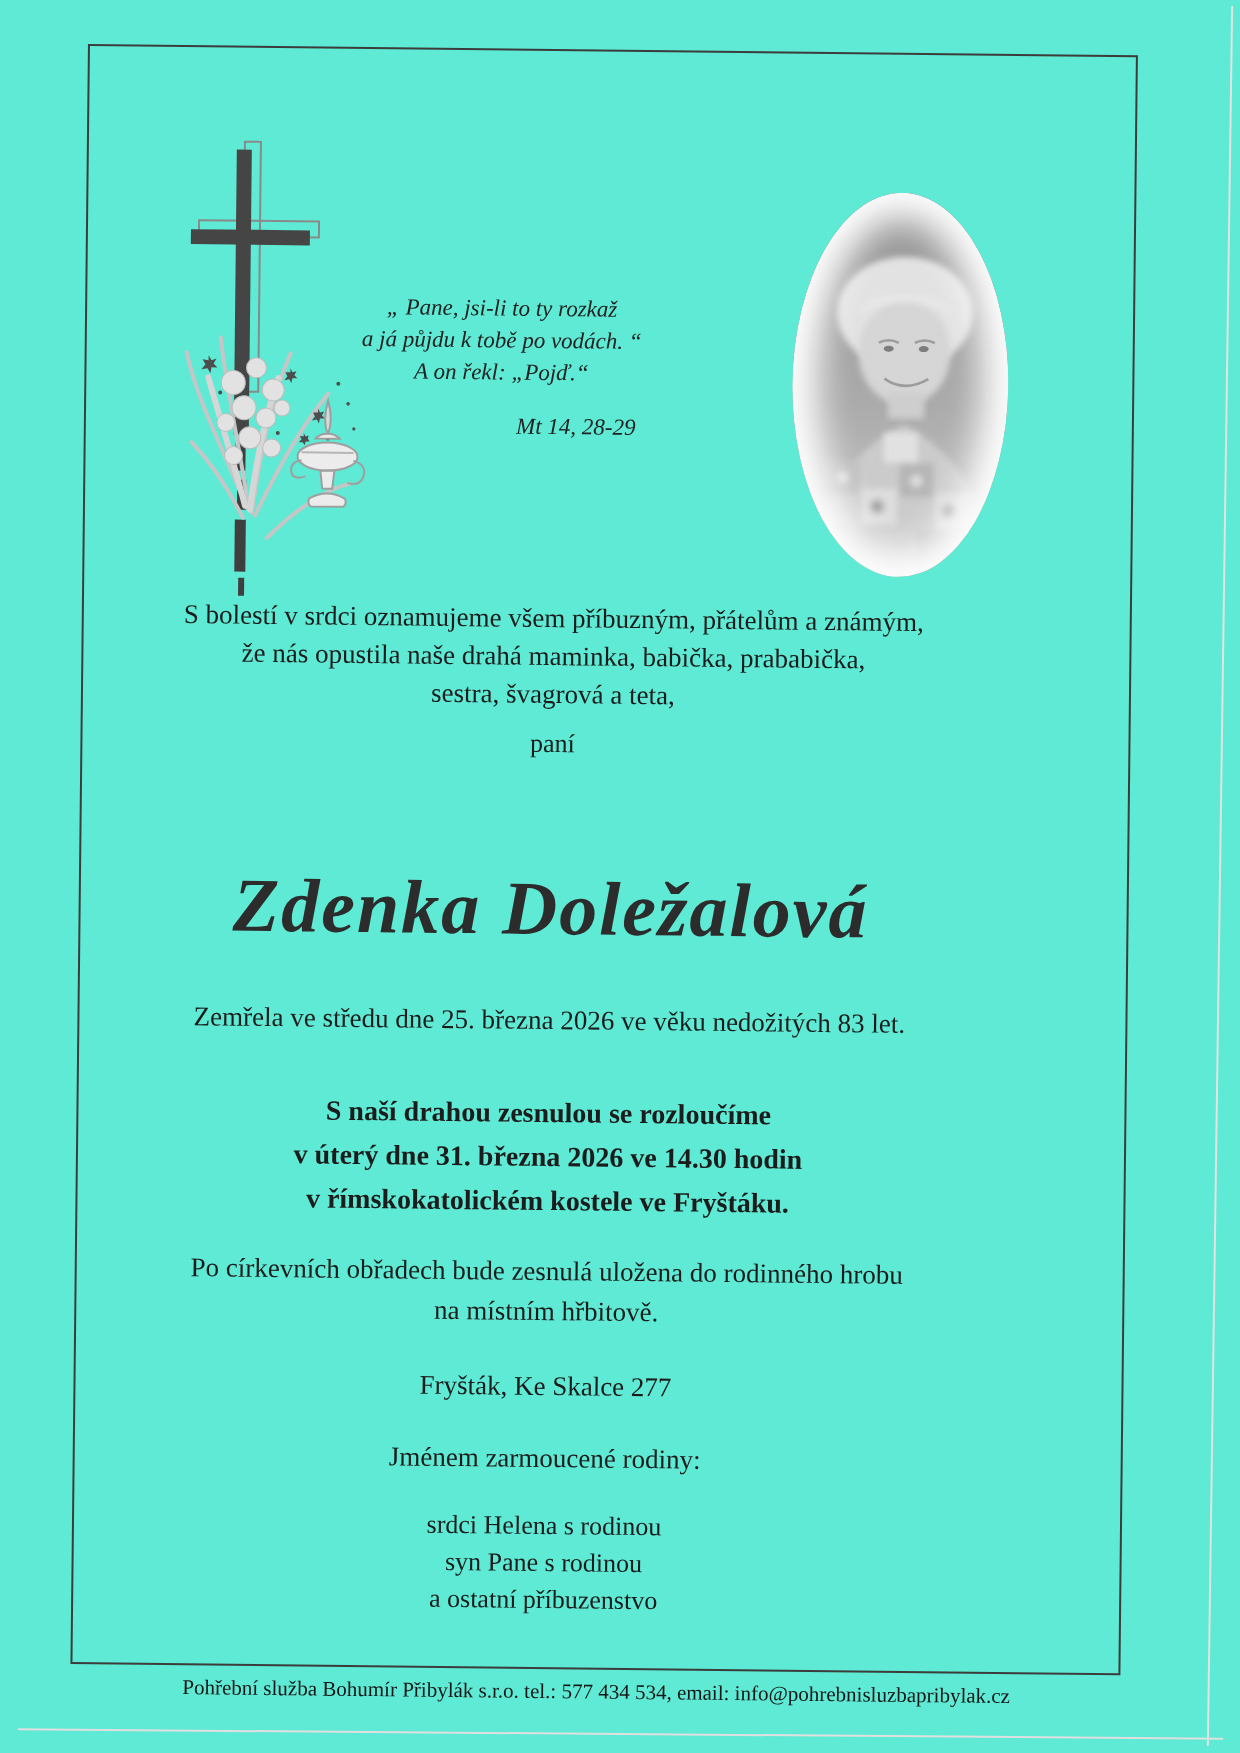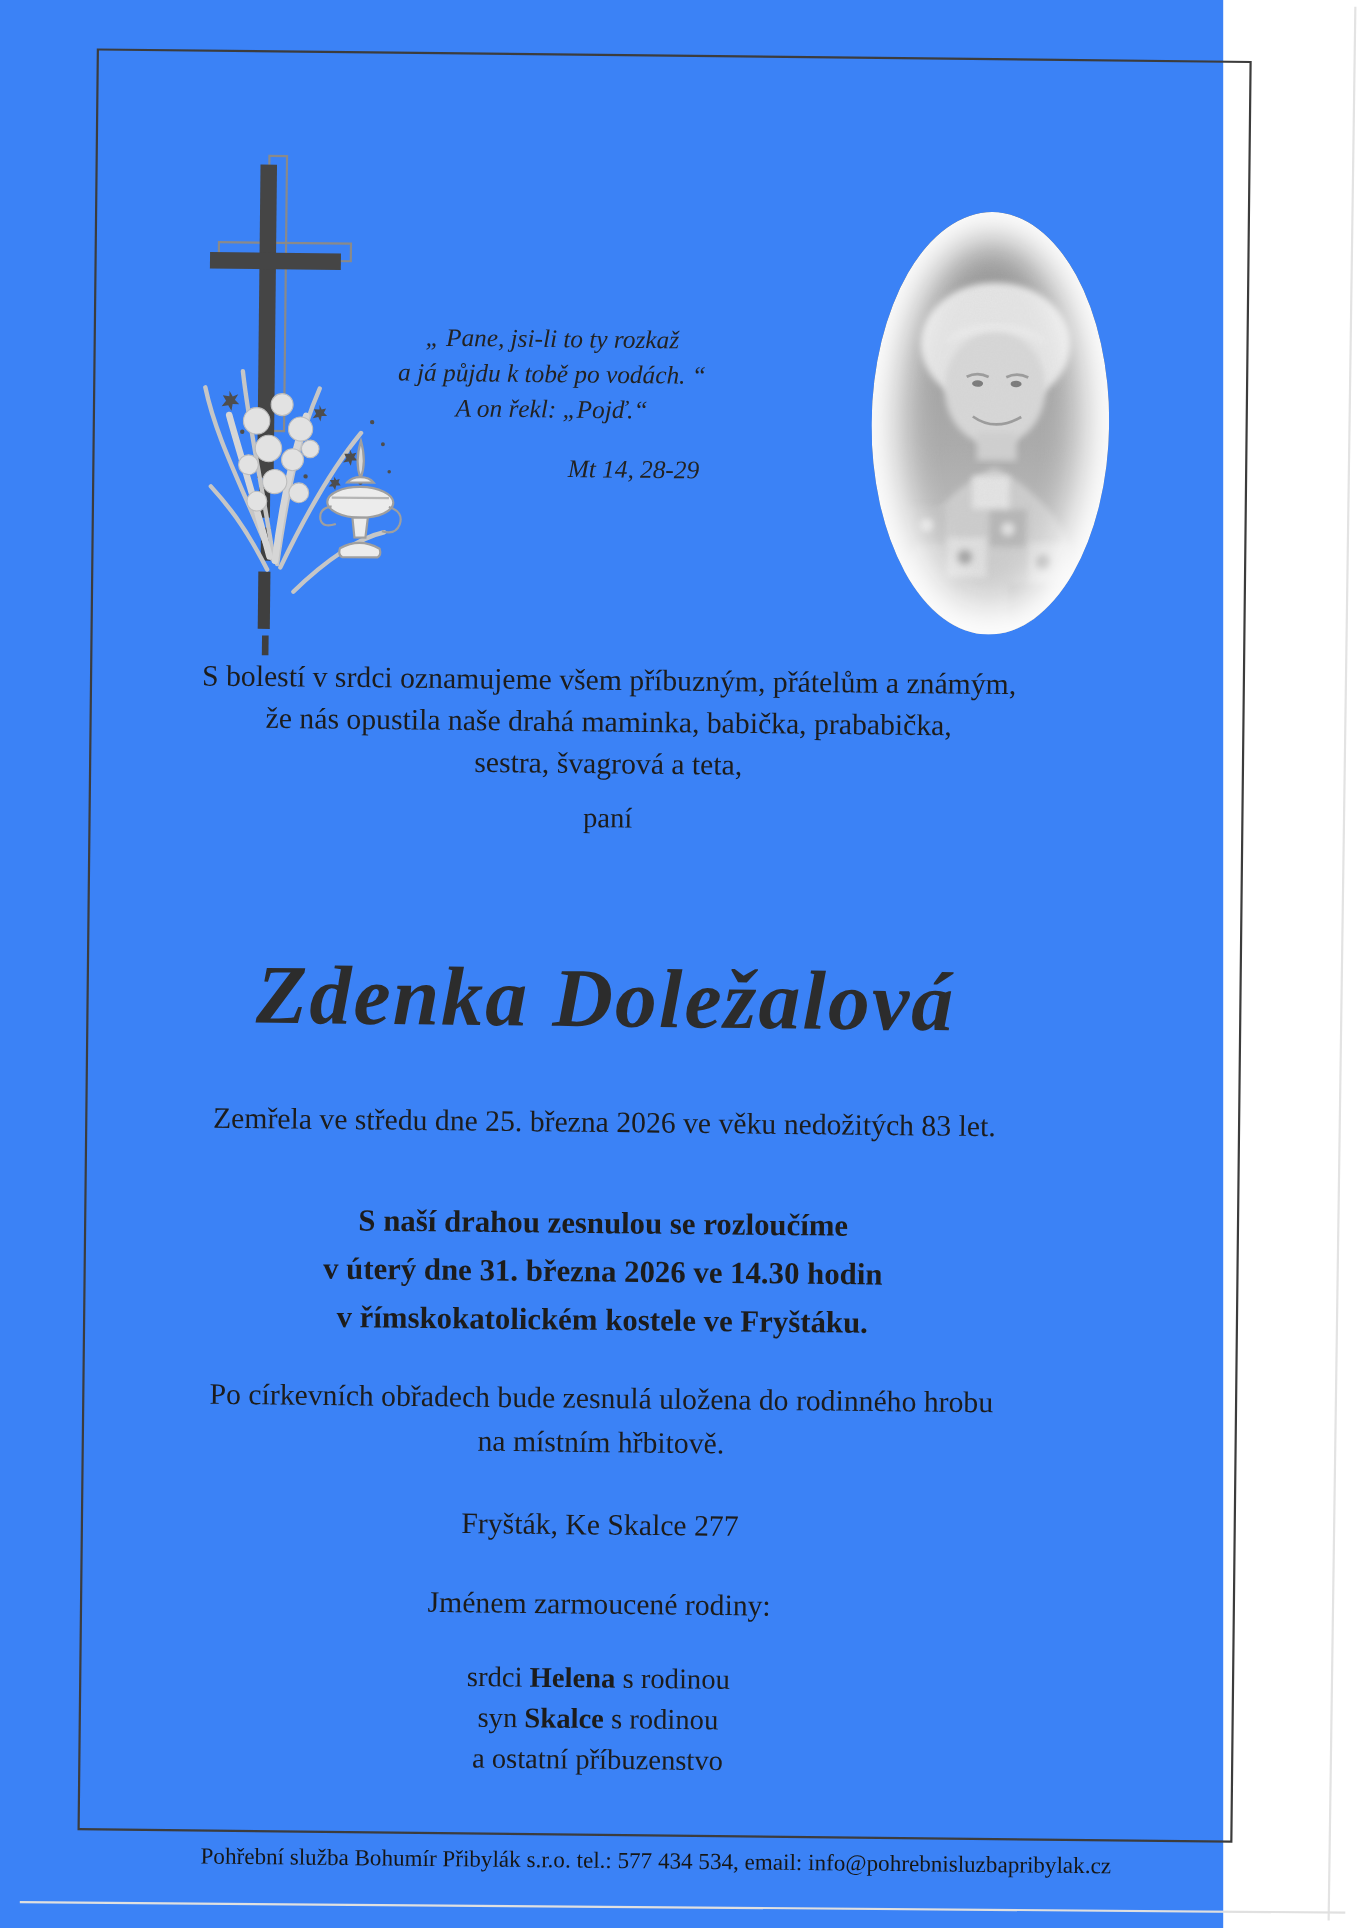--- a/index.html
+++ b/index.html
@@ -1,19 +1,19 @@
 <!DOCTYPE html>
 <html lang="cs"><head>
 <meta charset="utf-8">
 <title>Parte</title>
 <style>
   * { margin:0; padding:0; box-sizing:border-box; }
   html,body { width:1240px; height:1753px; background:#ffffff; overflow:hidden;
               font-family:"Liberation Serif", serif; color:#1c1c1c; }
-  .page { position:relative; width:1112px; height:1753px; background:#3b82f6; }
+  .page { position:relative; width:1240px; height:1753px; background:#5eead4; }
 
   
   .scan-edge-right  { position:absolute; left:1219px; top:6px; width:2px; height:1740px;
                       background:#e3e3e3; transform:rotate(0.8deg); }
   .scan-edge-bottom { position:absolute; left:18px; top:1733px; width:1205px; height:2px;
                       background:#e0e0e0; transform:rotate(0.45deg); }
 
   
   .sheet { position:absolute; left:88px; top:42px; width:1052px; height:1706px;
            transform:rotate(0.62deg); transform-origin:0 0; }
@@ -39,21 +39,21 @@
   .announce   { top:552px;  font-size:27px; line-height:38px; }
   .salutation { top:682px;  font-size:26px; }
   .name       { top:818px;  font-size:76px; font-weight:bold; font-style:italic;
                 letter-spacing:2px; color:#2c2c2c; white-space:nowrap; }
   .death-line { top:958px;  font-size:27px; }
   .farewell   { top:1044px; font-size:28px; line-height:44px; font-weight:bold; }
   .burial     { top:1204px; font-size:27px; line-height:40px; }
   .address    { top:1324px; font-size:27px; }
   .family-intro { top:1396px; font-size:27px; }
   .family     { top:1460px; font-size:26px; line-height:37px; }
-  .family b   { font-weight:bold; }
+  .family b   { font-weight:normal; }
 
   .footer { position:absolute; left:0; top:1632px; width:1052px; text-align:center;
             font-size:21px; color:#161616; }
 </style>
 </head>
 <body>
 
 <div class="page">
   <div class="scan-edge-right"></div>
   <div class="scan-edge-bottom"></div>
@@ -212,19 +212,19 @@
       <div>Po církevních obřadech bude zesnulá uložena do rodinného hrobu</div>
       <div>na místním hřbitově.</div>
     </div>
 
     <div class="col address">Fryšták, Ke Skalce 277</div>
 
     <div class="col family-intro">Jménem zarmoucené rodiny:</div>
 
     <div class="col family">
       <div><span>srdci </span><b>Helena</b><span> s rodinou</span></div>
-      <div><span>syn </span><b>Skalce</b><span> s rodinou</span></div>
+      <div><span>syn </span><b>Pane</b><span> s rodinou</span></div>
       <div>a ostatní příbuzenstvo</div>
     </div>
 
     <div class="footer">Pohřební služba Bohumír Přibylák s.r.o. tel.: 577 434 534, email: info@pohrebnisluzbapribylak.cz</div>
   </div>
 </div>
 
 </body></html>

